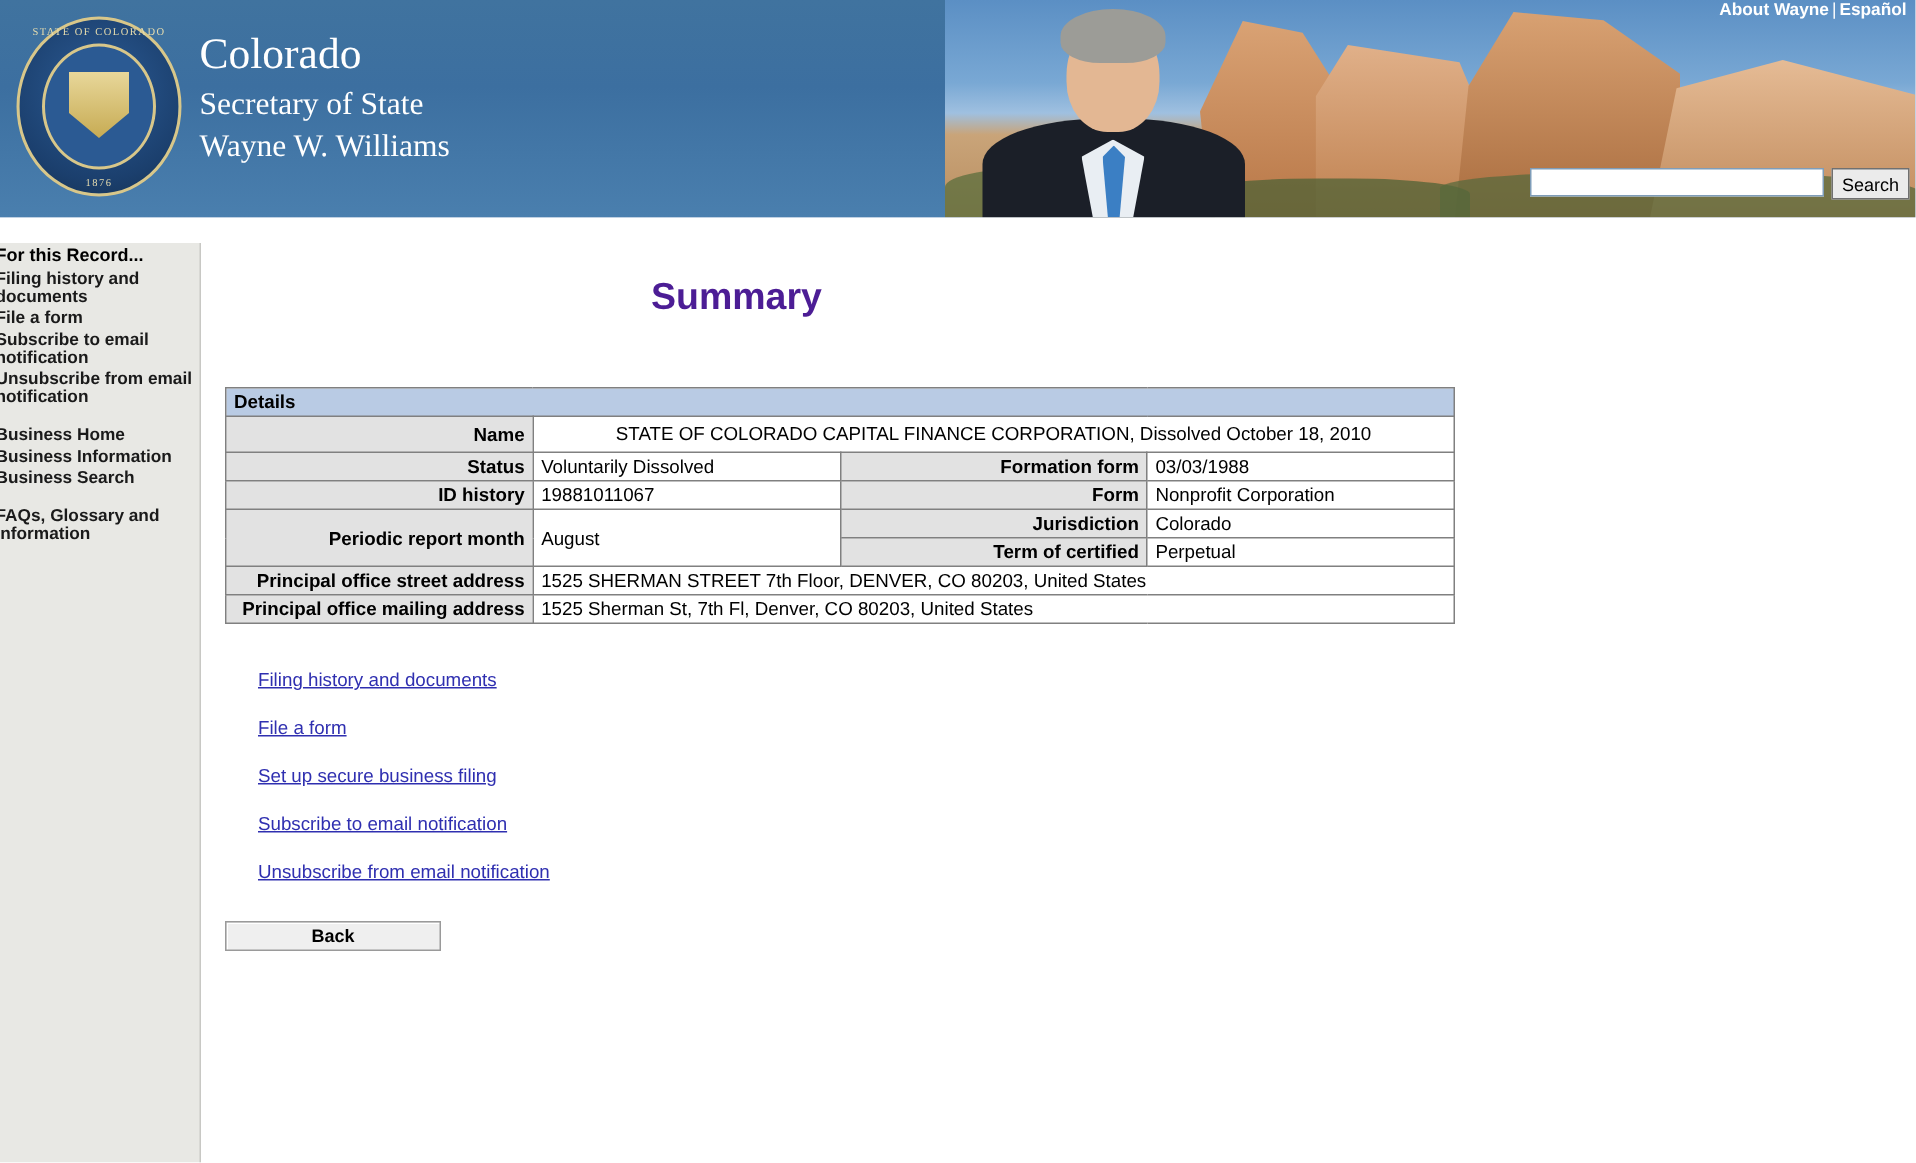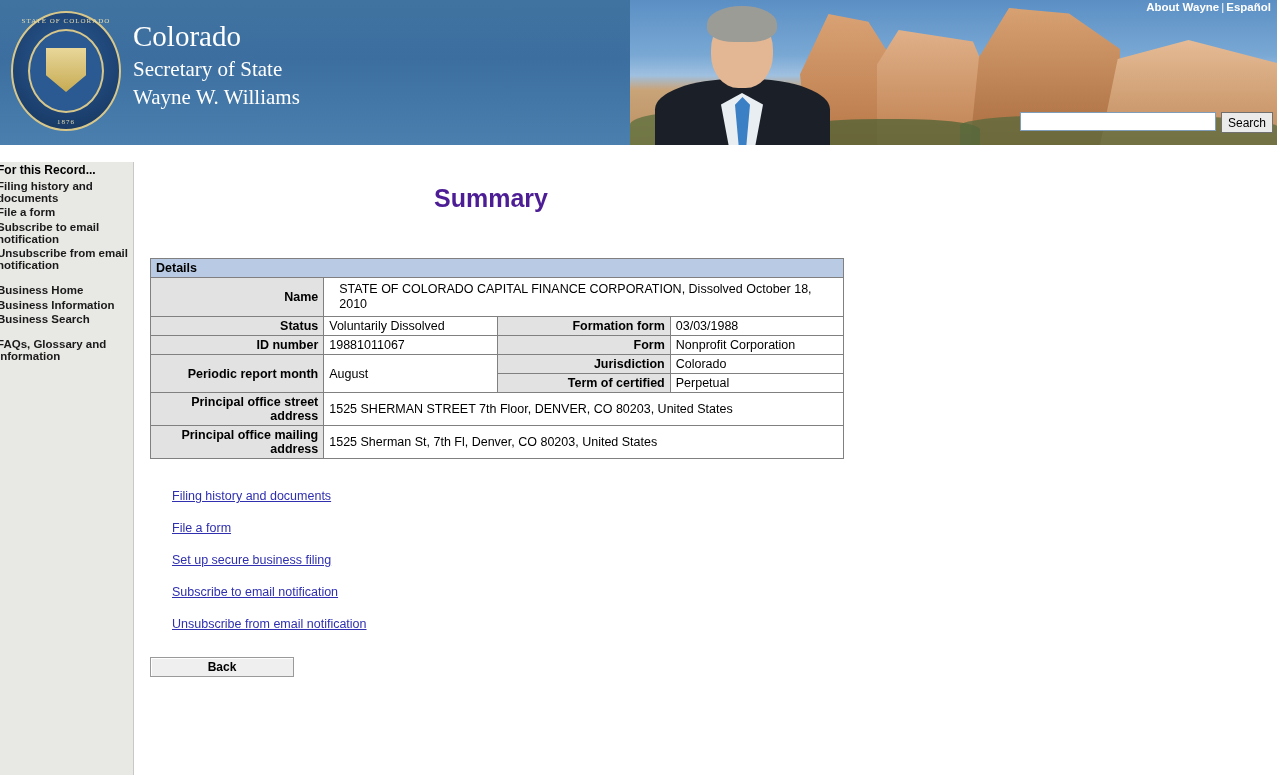--- a/index.html
+++ b/index.html
@@ -265,21 +265,21 @@
   .title-holder .t {
     font-size: 25px;
     font-weight: bold;
     color: #4c1d95;
   }
 
   table.details {
     border-collapse: collapse;
     margin-left: 16px;
     margin-top: 45px;
-    width: 694px;
+    width: 820px;
     table-layout: fixed;
   }
   table.details td, table.details th {
     border: 1px solid #808080;
     font-size: 12.5px;
     font-family: "Liberation Sans", sans-serif;
     vertical-align: middle;
     padding: 2px 5px;
   }
   .det-header td {
@@ -292,21 +292,21 @@
   td.lbl {
     background: #e2e2e2;
     text-align: right;
     font-weight: bold;
     width: 207px;
   }
   td.val {
     background: #ffffff;
     text-align: left;
   }
-  .row-name td.val { line-height: 15px; padding: 4px 15px; }
+  .row-name td.val { line-height: 15px; padding: 4px 5px; text-align: center; }
 
   .links-list {
     margin: 30px 0 0 38px;
   }
   .links-list a {
     display: block;
     font-size: 12.5px;
     color: #2f2fb0;
     text-decoration: underline;
     margin-bottom: 18px;
@@ -407,21 +407,21 @@
         <td class="lbl">Name</td>
         <td class="val" colspan="3">STATE OF COLORADO CAPITAL FINANCE CORPORATION, Dissolved October 18, 2010</td>
       </tr>
       <tr>
         <td class="lbl">Status</td>
         <td class="val" style="width:165px">Voluntarily Dissolved</td>
         <td class="lbl" style="width:135px">Formation form</td>
         <td class="val">03/03/1988</td>
       </tr>
       <tr>
-        <td class="lbl">ID number</td>
+        <td class="lbl">ID history</td>
         <td class="val">19881011067</td>
         <td class="lbl">Form</td>
         <td class="val">Nonprofit Corporation</td>
       </tr>
       <tr>
         <td class="lbl" rowspan="2">Periodic report month</td>
         <td class="val" rowspan="2">August</td>
         <td class="lbl">Jurisdiction</td>
         <td class="val">Colorado</td>
       </tr>

